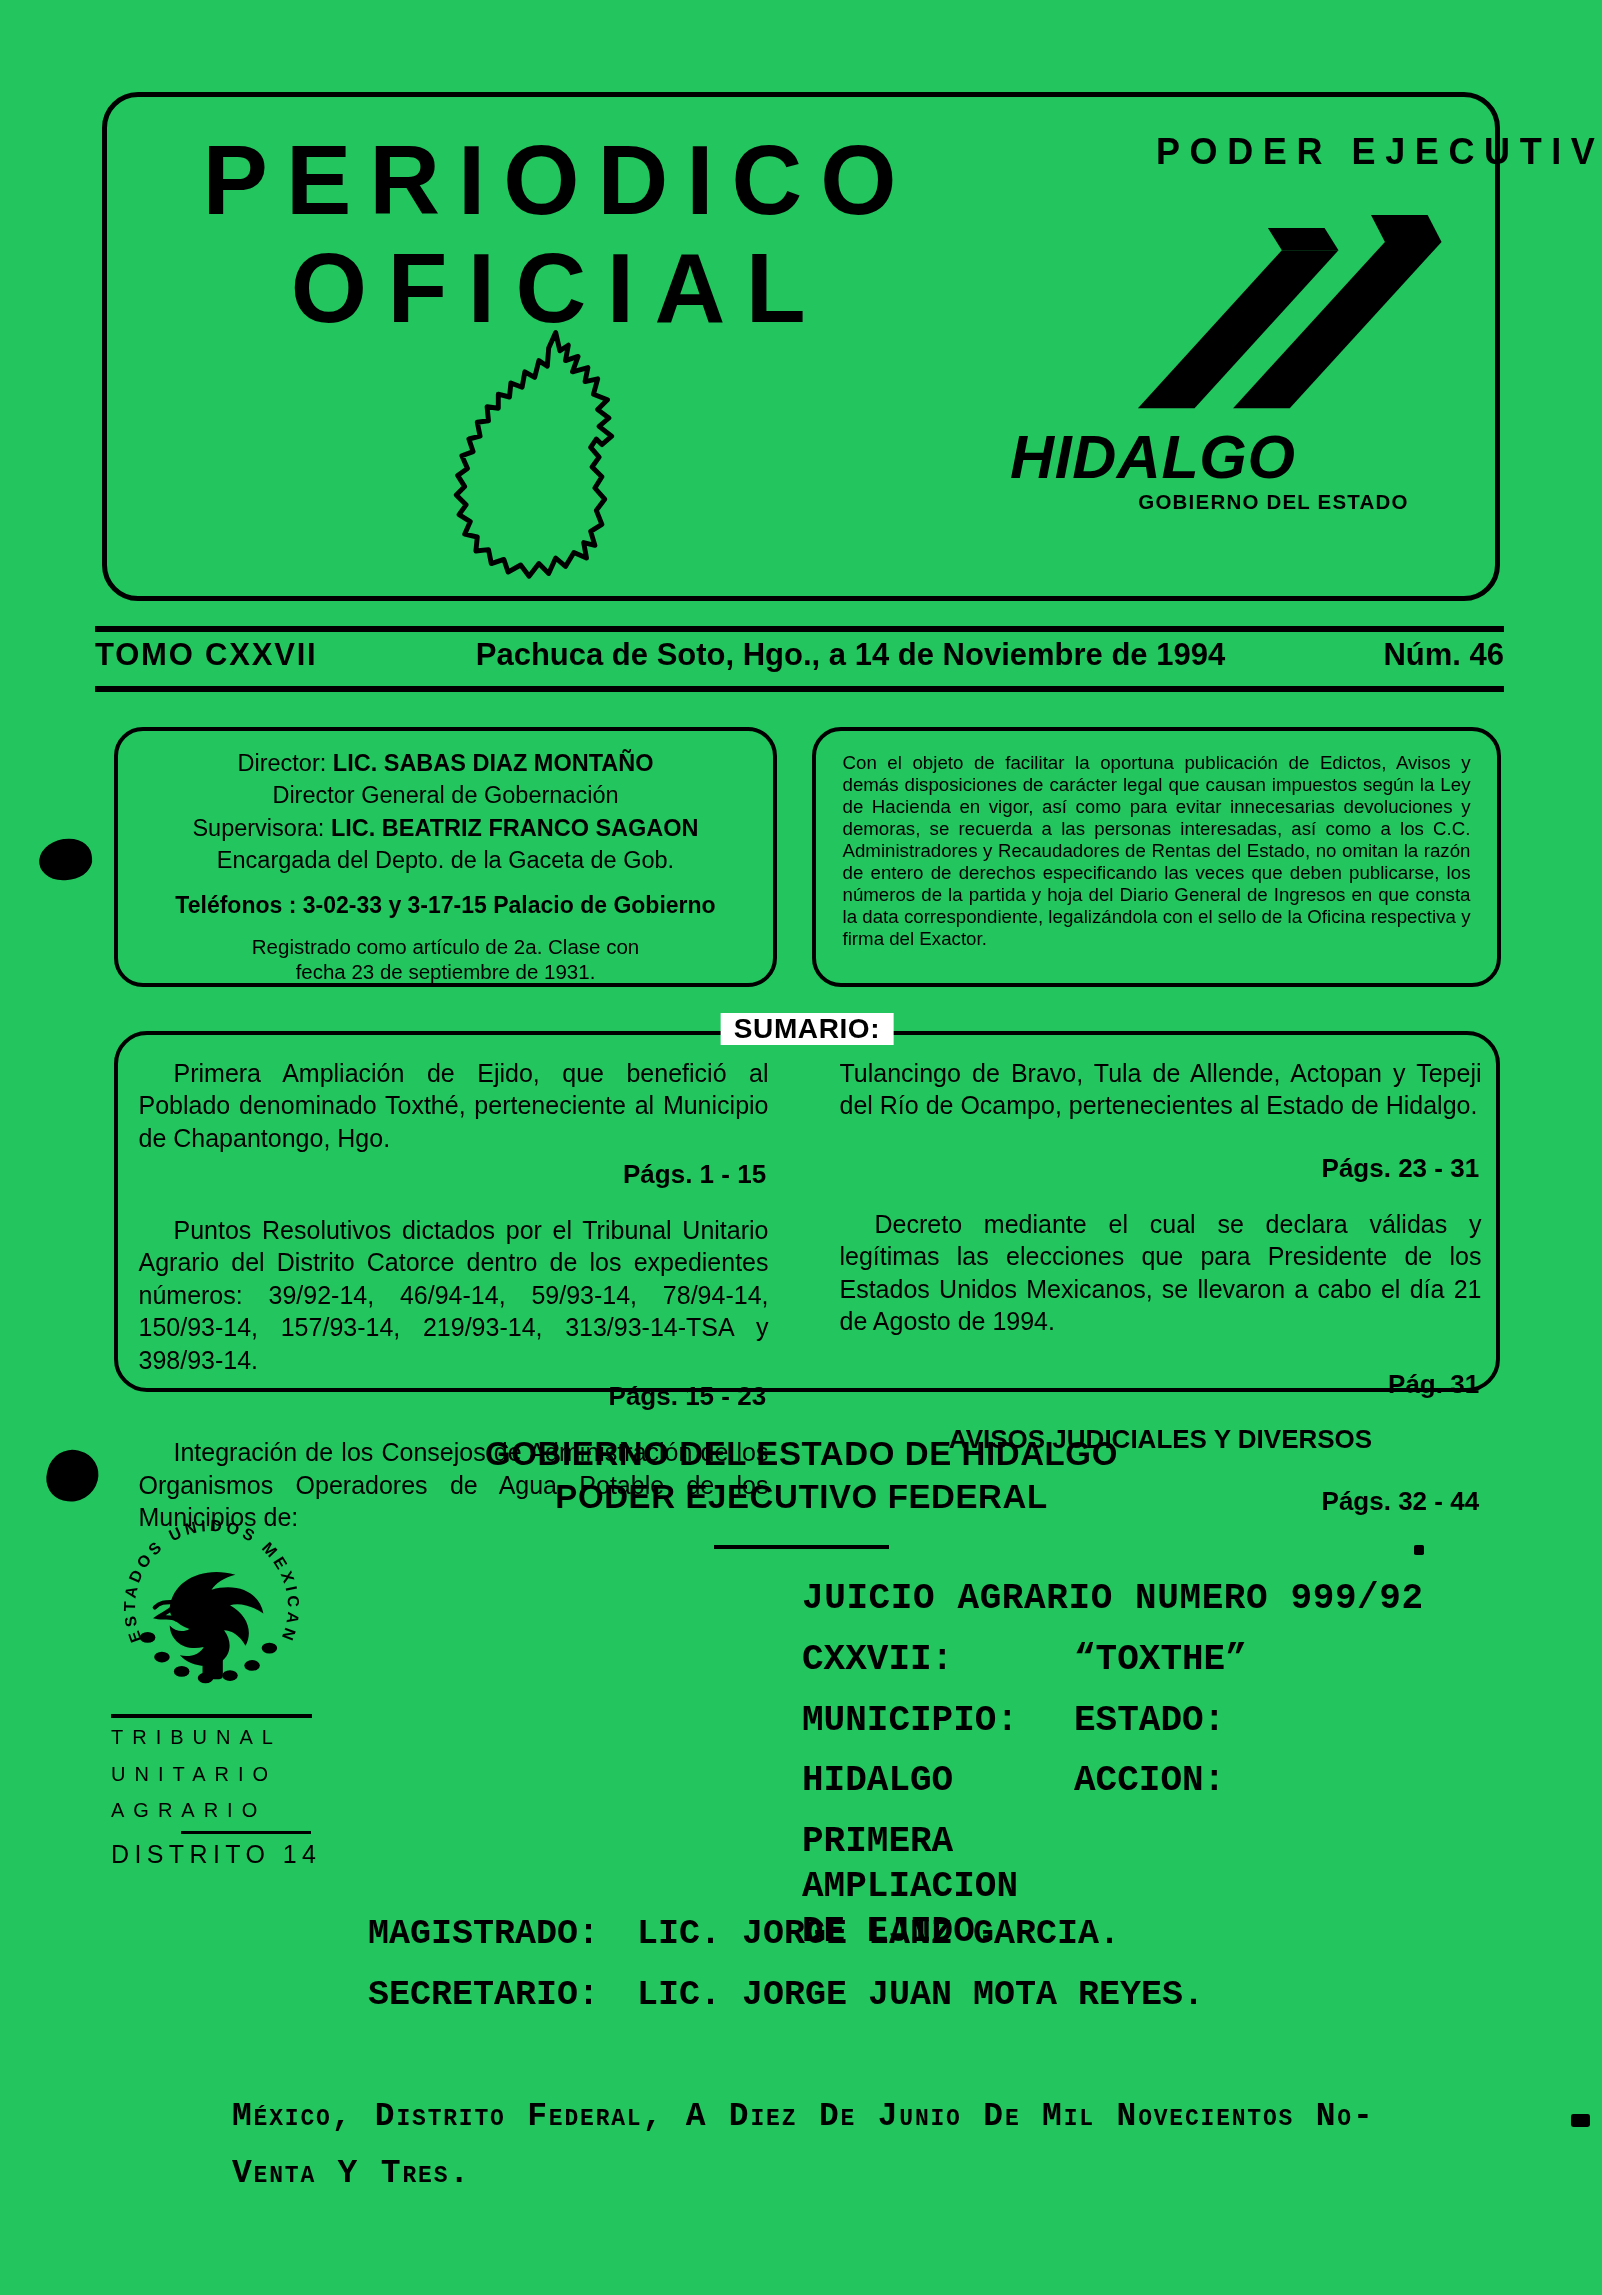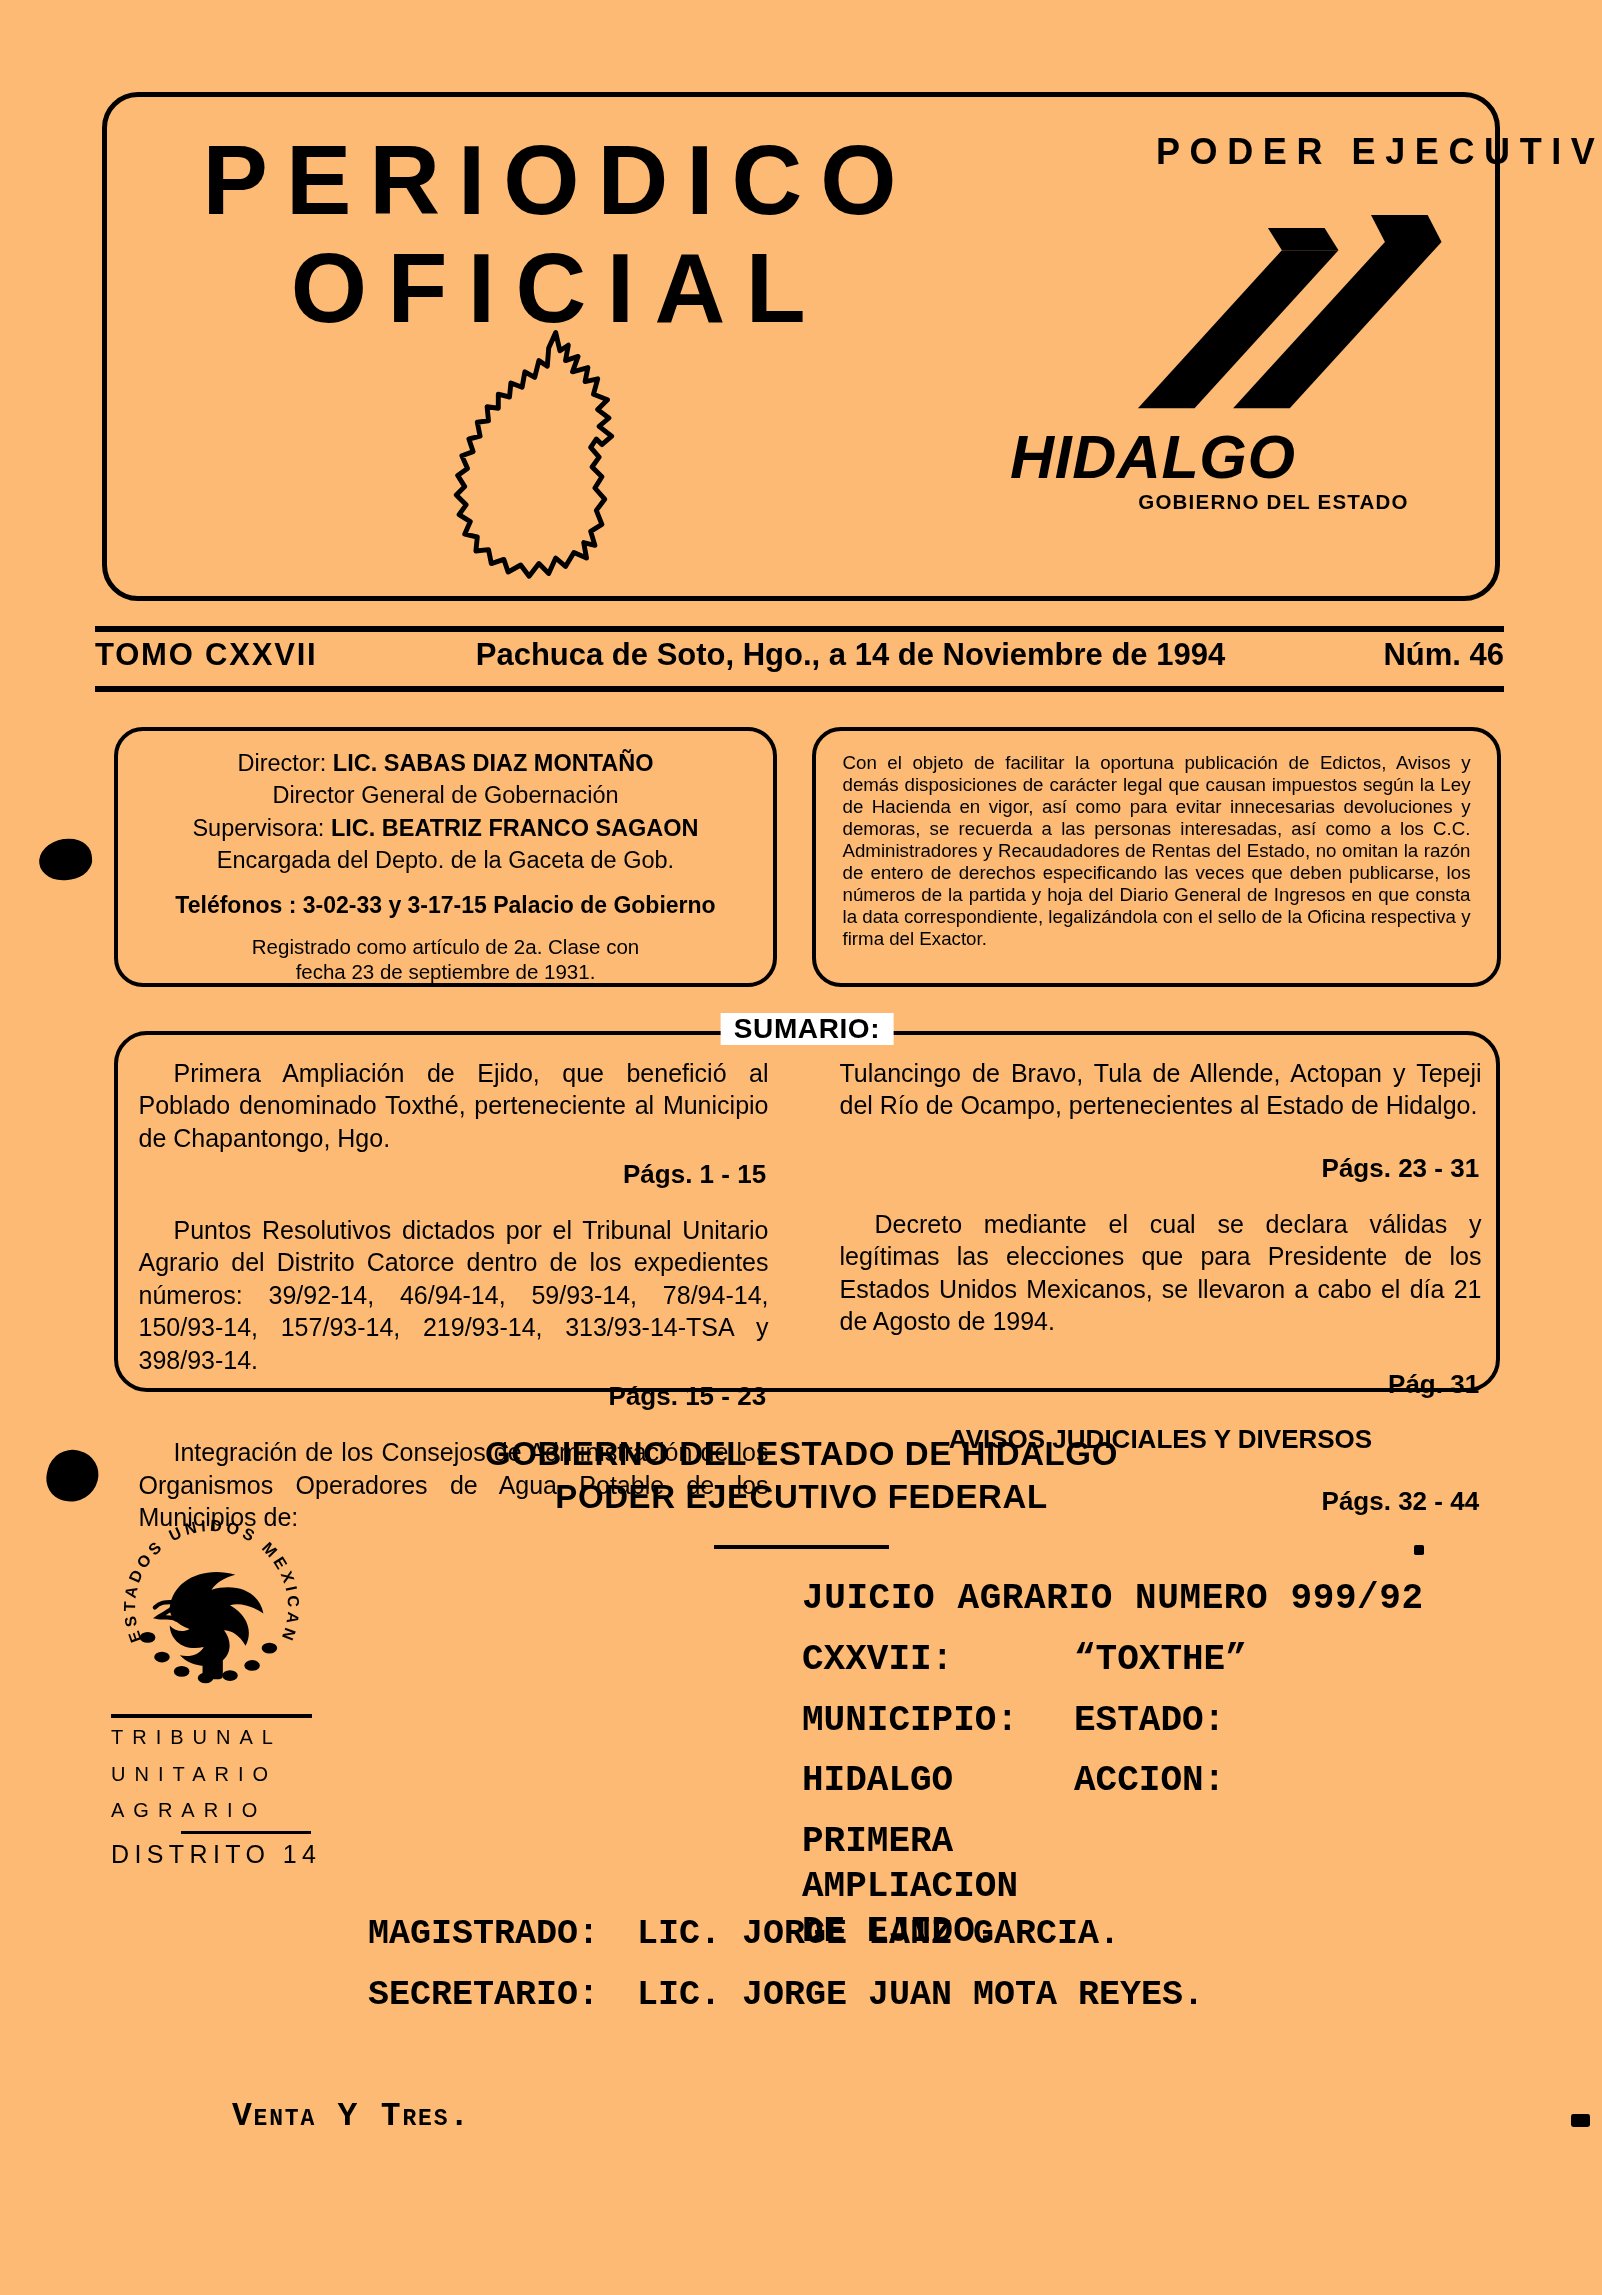--- a/index.html
+++ b/index.html
@@ -1,16 +1,16 @@
 <!DOCTYPE html>
 <html style="font-size:9.6px"><head>
 <meta charset="utf-8">
 <style>
   html,body{margin:0;padding:0;background:#e8e8e8;}
-  #page{position:relative;width:1603px;height:2295px;background:#fdba74;color:#000;
+  #page{position:relative;width:1603px;height:2295px;background:#22c55e;color:#000;
         font-family:"Liberation Sans", sans-serif;overflow:hidden;}
 
   
   .masthead{position:absolute;left:102px;top:92px;width:1398px;height:509px;
             border:5.4px solid #000;border-radius:36px;box-sizing:border-box;}
   .title{position:absolute;left:54px;top:29px;width:795px;text-align:center;}
   .t1,.t2{font-size:98px;font-weight:bold;letter-spacing:18px;line-height:108px;white-space:nowrap;}
   .t2{letter-spacing:20.5px;}
   .map{position:absolute;left:299px;top:230px;width:235px;height:259px;}
   .poder{position:absolute;left:1049px;top:34px;font-size:36px;font-weight:bold;letter-spacing:9.6px;white-space:nowrap;}
@@ -218,20 +218,21 @@
   </div>
 
   <div class="officials mono">
     <div>MAGISTRADO:</div>
     <div>LIC. JORGE LANZ GARCIA.</div>
     <div>SECRETARIO:</div>
     <div>LIC. JORGE JUAN MOTA REYES.</div>
   </div>
 
   <div class="closing mono">
+    <div>México, Distrito Federal, A Diez De Junio De Mil Novecientos No-</div>
     <div>Venta Y Tres.</div>
   </div>
 
   <div class="blob blob1"></div>
   <div class="blob blob2"></div>
   <div class="blob speck"></div>
 
 </div>
 
 

